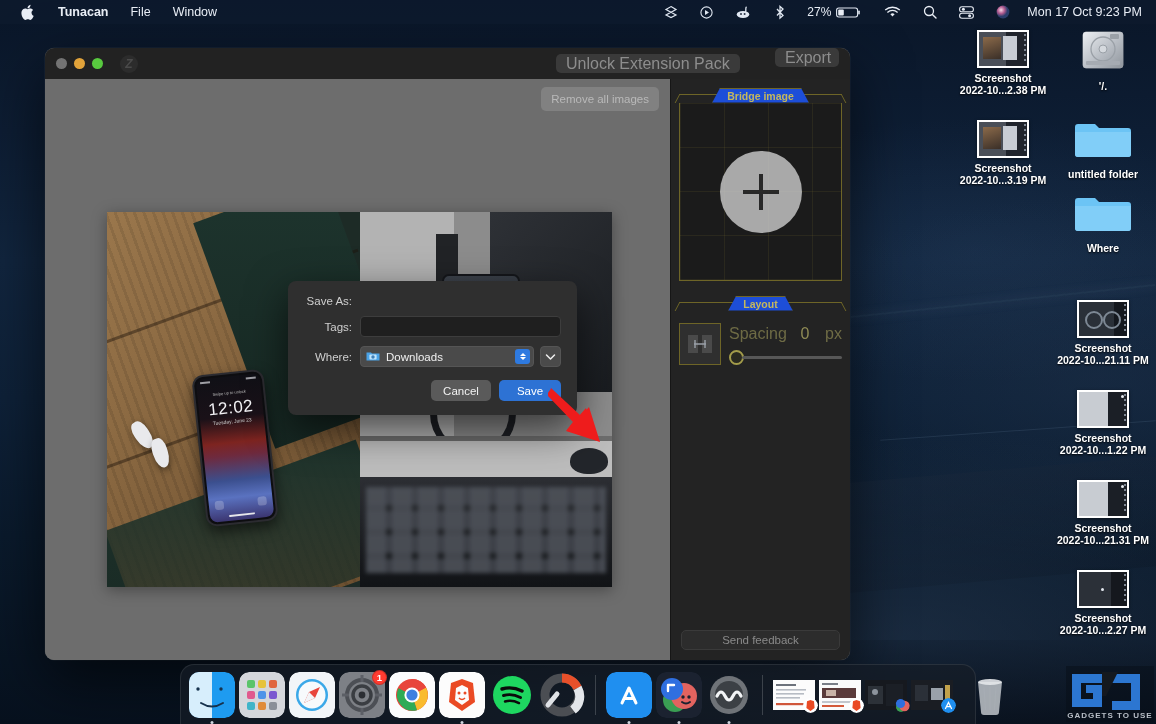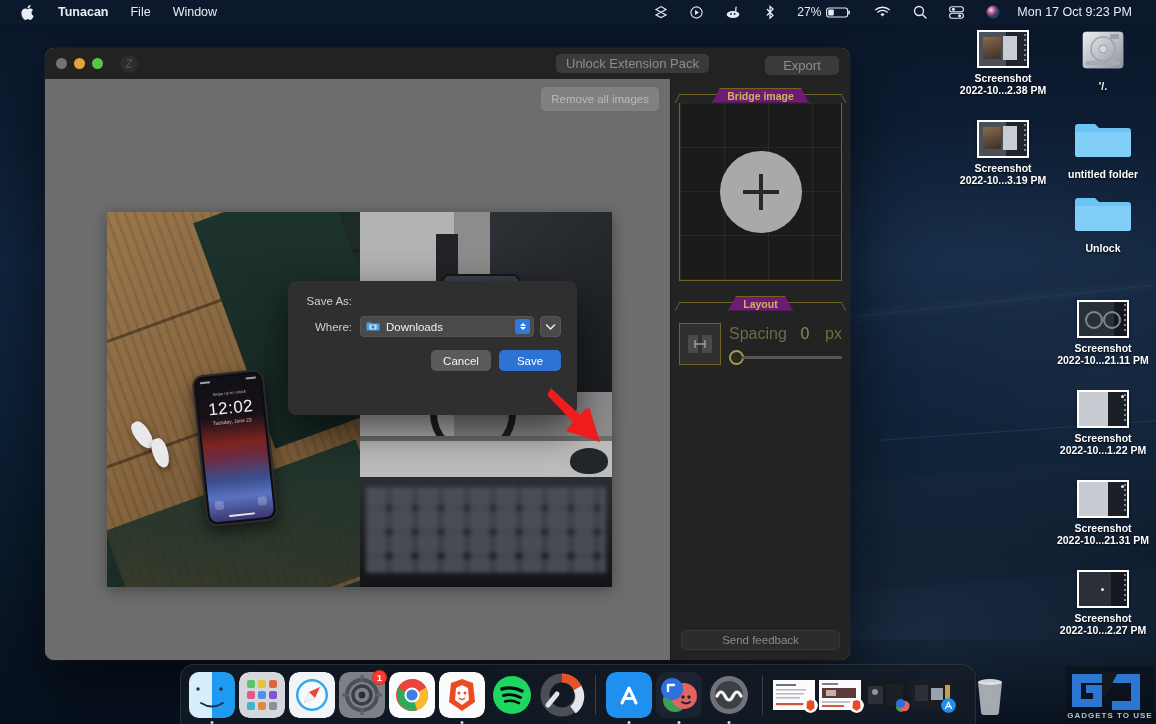--- a/index.html
+++ b/index.html
@@ -37,21 +37,21 @@
     position:absolute; left:0; top:0; width:1156px; height:24px;
     background:rgba(14,26,45,.82);
     display:flex; align-items:center;
     color:#e8edf5; font-size:12.5px;
     z-index:100;
   }
   #menubar .left { display:flex; align-items:center; gap:0; padding-left:10px; }
   #menubar .left .mi { padding:14px 11px; height:24px; display:flex; align-items:center; }
   #menubar .app-name { font-weight:bold; }
   .apple-logo { width:15px; height:17px; display:block; }
-  #menubar .right { margin-left:auto; display:flex; align-items:center; gap:4px; padding-right:20px; }
+  #menubar .right { margin-left:auto; display:flex; align-items:center; gap:4px; padding-right:10px; }
   #menubar .right .si { padding:0 9px; display:flex; align-items:center; height:24px; }
   #menubar .clock { font-size:12.5px; padding-left:4px; padding-right:4px; }
   .batt-txt { font-size:12px; }
 
   
   .dicon { position:absolute; width:100px; text-align:center; z-index:5; }
   .dicon .thumb-frame {
     width:52px; height:38px; margin:0 auto; background:#fff;
     padding:2px; box-shadow:0 1px 3px rgba(0,0,0,.5);
   }
@@ -107,25 +107,25 @@
   .tl.r { background:#737373; }
   .tl.y { background:#e2a33a; }
   .tl.g { background:#58c93f; }
   .app-badge {
     width:18px; height:18px; border-radius:50%; background:#2c2c2c;
     margin-left:10px; color:#4a4a4a; font-size:12px; font-style:italic;
     display:flex; align-items:center; justify-content:center; font-weight:bold;
   }
   .tb-btn {
     background:#3a3a3a; color:#8d8d8d; border:none; border-radius:5px;
-    font-size:13px; height:19px; padding:0 10px;
+    font-size:16px; height:19px; padding:0 10px;
     font-family:"Liberation Sans",sans-serif;
   }
   #unlockBtn { position:absolute; left:511px; top:6px; }
-  #exportBtn { position:absolute; right:11px; top:8px; width:74px; }
+  #exportBtn { position:absolute; right:11px; top:0; width:64px; }
 
   #winbody { display:flex; height:581px; }
   #canvasArea {
     width:625px; position:relative; background:#6d6d6d;
     display:flex; align-items:flex-start; justify-content:center;
   }
   #removeAllBtn {
     position:absolute; right:11px; top:8px;
     background:#818181; color:#b9b9b9; border:none; border-radius:5px;
     font-size:11.5px; height:24px; padding:0 10px;
@@ -211,21 +211,21 @@
     background:#23262b; border-radius:50% 50% 45% 45%; }
 
   
   #sidepanel { width:180px; background:#232323; position:relative;
     border-left:1px solid #161616; }
   .panel-hdr {
     position:relative; height:16px; margin:8px 6px 0 6px;
     display:flex; align-items:center; justify-content:center;
   }
   .panel-hdr .chip {
-    background:#701a75; color:#c5b85d; font-size:10.5px; font-weight:bold;
+    background:#1d4ed8; color:#c5b85d; font-size:10.5px; font-weight:bold;
     padding:1px 14px; position:relative; z-index:2;
     clip-path:polygon(8px 0, calc(100% - 8px) 0, 100% 100%, 0 100%);
     border:1px solid #6e6527; border-bottom:none;
   }
   .hdr-wing { position:absolute; top:7px; height:9px; border-top:1px solid #6e6527; }
   .hdr-wing.l { left:0; right:62%; border-left:1px solid #6e6527; transform:skewX(-28deg); }
   .hdr-wing.r { right:0; left:62%; border-right:1px solid #6e6527; transform:skewX(28deg); }
 
   #bridgeBox {
     margin:0 8px; height:178px; border:1px solid #6e6527; border-top:none;
@@ -500,21 +500,21 @@
     <span>untitled folder</span>
   </div>
 </div>
 
 <div class="dicon" style="left:1053px; top:190px;">
   <svg class="folder-ico" viewBox="0 0 56 44">
     <path d="M3 8 h17 l4 4 h29 a3 3 0 0 1 3 3 v23 a3 3 0 0 1 -3 3 H3 a3 3 0 0 1 -3 -3 V11 a3 3 0 0 1 3 -3 z" fill="#6cc4f5"></path>
     <path d="M0 16 h56 v22 a3 3 0 0 1 -3 3 H3 a3 3 0 0 1 -3 -3 z" fill="#81cef8"></path>
   </svg>
   <div class="lbl">
-    <span>Unlock</span>
+    <span>Where</span>
   </div>
 </div>
 
 <div class="dicon" style="left:1053px; top:300px;">
   <div class="thumb-frame">
     <div class="thumb-inner">
         <div class="tn-b"></div>
         <div class="tn-strip"></div>
       </div>
   </div>
@@ -675,20 +675,26 @@
 
   </div>
 </div>
 
 <div id="saveSheet">
 
   <div class="sheet-row">
     <div class="sheet-lab">Save As:</div>
   </div>
 
+  <div class="sheet-row">
+    <div class="sheet-lab">Tags:</div>
+    <div class="sheet-field">
+      <span></span>
+    </div>
+  </div>
 
   <div class="sheet-row">
     <div class="sheet-lab">Where:</div>
     <div class="popup-btn">
       <svg class="folder-mini" viewBox="0 0 14 11">
         <path d="M0.5 1.5 h4.5 l1 1 h7.5 v7 h-13 z" fill="#4aa3e8"></path>
         <rect x="3.4" y="3.5" width="7.2" height="5" rx="1" fill="#bfe4fb"></rect>
         <circle cx="7" cy="6" r="1.7" fill="#3f7fb8"></circle>
       </svg>
       <span>Downloads</span>

